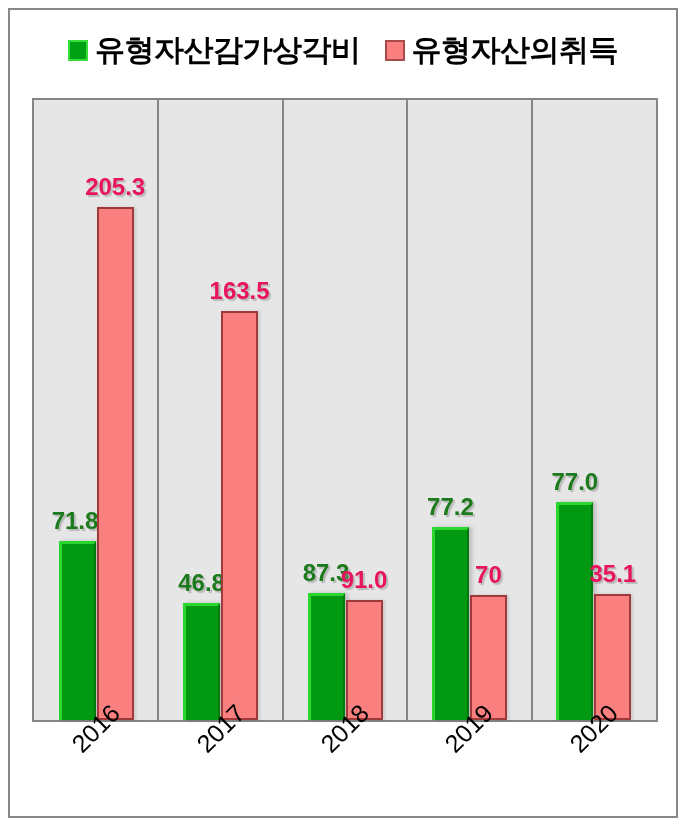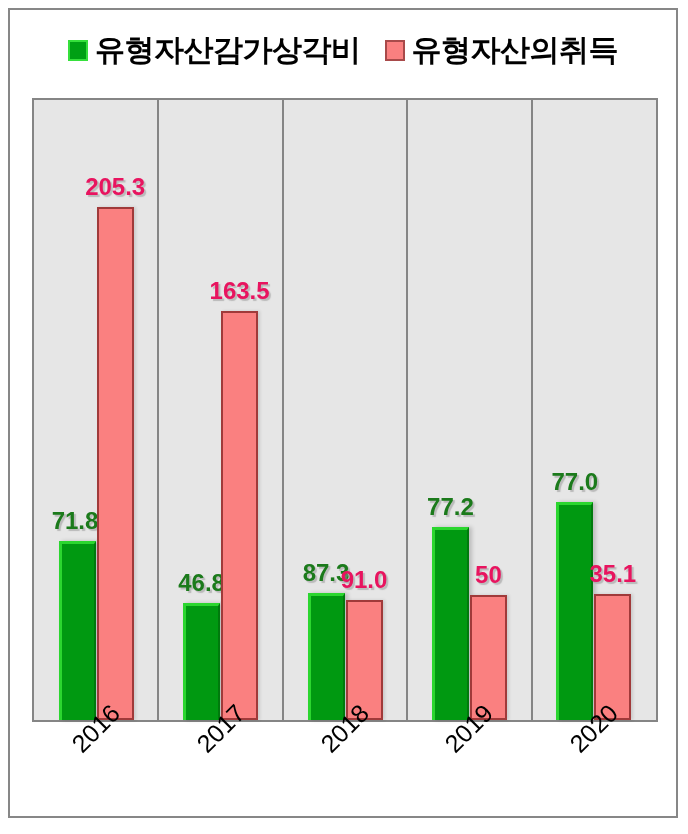--- a/index.html
+++ b/index.html
@@ -173,21 +173,21 @@
         <div class="data-label green" style="left: 167.6px; bottom: 125px; transform: translateX(-50%); text-align: center;">46.8</div>
         <div class="bar pink" style="left: 187.1px; width: 37px; height: 408.75px;"></div>
         <div class="data-label pink" style="left: 205.6px; bottom: 416.75px; transform: translateX(-50%);">163.5</div>
         <div class="bar green" style="left: 273.5px; width: 37px; height: 126.75px;"></div>
         <div class="data-label green" style="left: 292px; bottom: 134.75px; transform: translateX(-50%);">87.3</div>
         <div class="bar pink" style="left: 311.5px; width: 37px; height: 120.5px;"></div>
         <div class="data-label pink" style="left: 330px; bottom: 128.5px; transform: translateX(-50%);">91.0</div>
         <div class="bar green" style="left: 397.9px; width: 37px; height: 193px;"></div>
         <div class="data-label green" style="left: 416.4px; bottom: 201px; transform: translateX(-50%);">77.2</div>
         <div class="bar pink" style="left: 435.9px; width: 37px; height: 125px;"></div>
-        <div class="data-label pink" style="left: 454.4px; bottom: 133px; transform: translateX(-50%);">50</div>
+        <div class="data-label pink" style="left: 454.4px; bottom: 133px; transform: translateX(-50%);">70</div>
         <div class="bar green" style="left: 522.3px; width: 37px; height: 218.25px;"></div>
         <div class="data-label green" style="left: 540.8px; bottom: 226.25px; transform: translateX(-50%);">77.0</div>
         <div class="bar pink" style="left: 560.3px; width: 37px; height: 126px;"></div>
         <div class="data-label pink" style="left: 578.8px; bottom: 134px; transform: translateX(-50%);">35.1</div>
       </div>
   </div>
 
   <div class="xaxis" id="xaxis">
       <div class="xtick" style="left: 34.2px;">2016</div>
       <div class="xtick" style="left: 158.6px;">2017</div>

